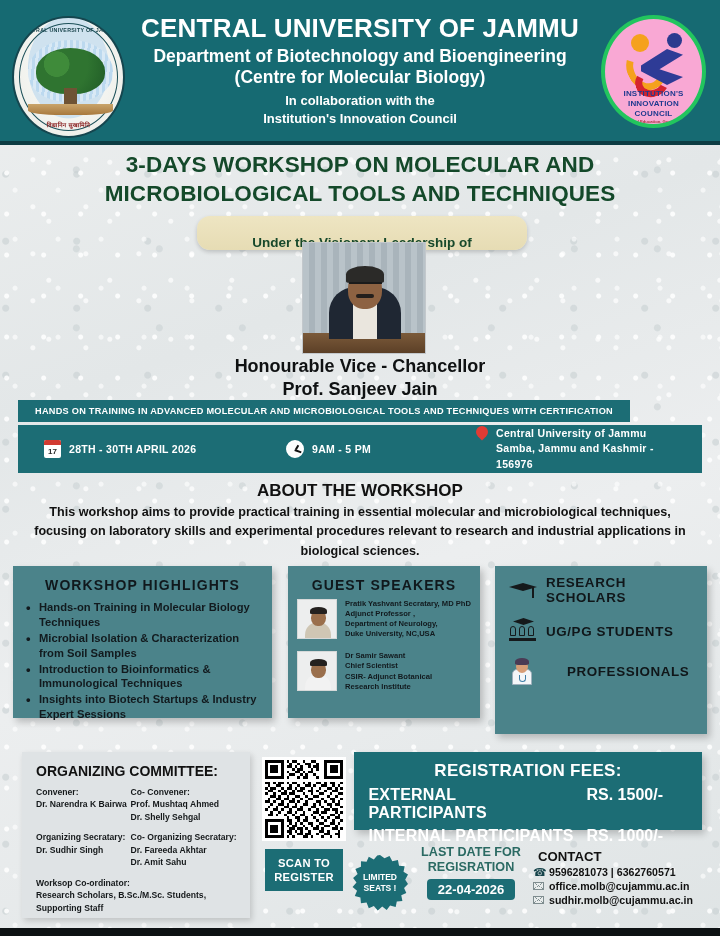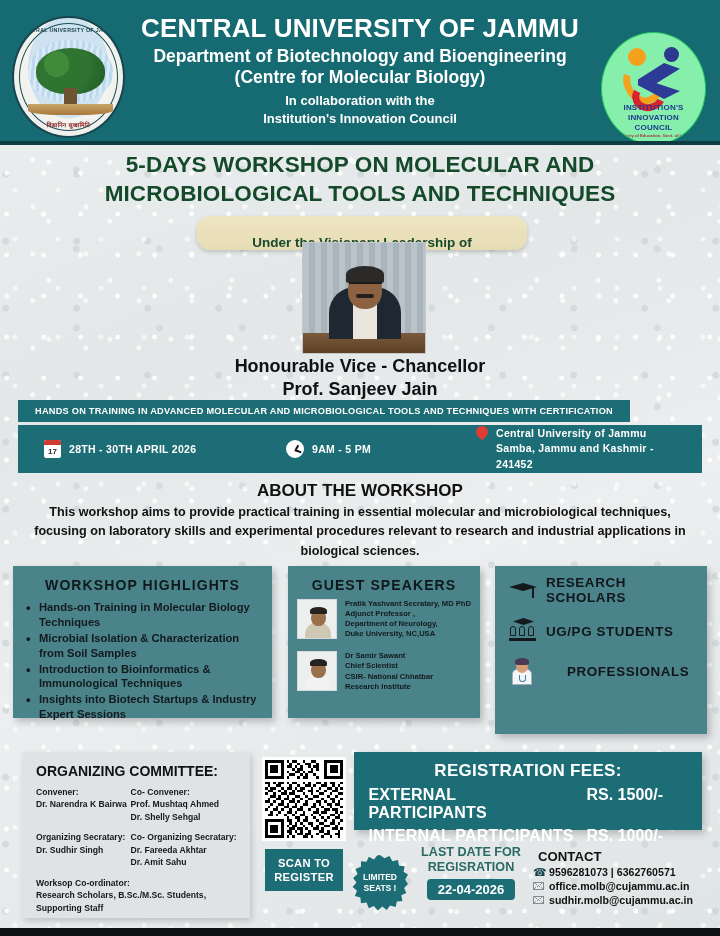--- a/index.html
+++ b/index.html
@@ -70,24 +70,24 @@
   }
   .seal .seal-top, .seal .seal-bot {
     position: absolute; width: 100%; text-align: center;
     font-size: 5.3px; font-weight: bold; color: #133e46; letter-spacing: .3px;
   }
   .seal .seal-top { top: 9px; }
   .seal .seal-bot { bottom: 7px; color: #8a2121; font-size: 6px; }
 
   
   .iic {
-    position: absolute; right: 14px; top: 32px; width: 105px; height: 113px;
+    position: absolute; right: 14px; top: 15px; width: 105px; height: 113px;
     border-radius: 50%;
-    background: #86efac;
-    border: 1px solid #22c55e;
+    background: #f9a8d4;
+    border: 4px solid #22c55e;
     overflow: hidden;
   }
   .iic .dot-o { position: absolute; left: 26px; top: 15px; width: 18px; height: 18px;
     border-radius: 50%; background: #f5a11d; }
   .iic .dot-b { position: absolute; left: 62px; top: 14px; width: 15px; height: 15px;
     border-radius: 50%; background: #2b3a8f; }
   .iic .swoosh-b {
     position: absolute; left: 36px; top: 30px; width: 42px; height: 36px;
     background: #2e3b96;
     clip-path: polygon(0 46%, 62% 0, 100% 16%, 44% 56%, 100% 78%, 62% 100%, 0 62%);
@@ -384,21 +384,21 @@
       <div class="swoosh-r"></div>
       <div class="iic-l1">INSTITUTION'S</div>
       <div class="iic-l2">INNOVATION</div>
       <div class="iic-l3">COUNCIL</div>
       <div class="iic-sub">Ministry of Education, Govt. of India</div>
     </div>
   </div>
   <div class="top-strip"></div>
 
   <div class="main-title">
-    <div>5-DAYS WORKSHOP ON MOLECULAR AND</div>
+    <div>3-DAYS WORKSHOP ON MOLECULAR AND</div>
     <div>MICROBIOLOGICAL TOOLS AND TECHNIQUES</div>
   </div>
 
   <div class="ribbon">
     <span>Under the Visionary Leadership of</span>
   </div>
 
   <div class="vc-photo">
     <div class="wall"></div>
     <div class="desk"></div>
@@ -425,21 +425,21 @@
     </div>
     <div class="info-item info-time">
       <div class="clock-icon"></div>
       <div class="info-text">9AM - 5 PM</div>
     </div>
     <div class="info-item info-place">
       <div class="pin-icon"></div>
       <div class="info-text">
         <div>Central University of Jammu</div>
         <div>Samba, Jammu and Kashmir  -</div>
-        <div>241452</div>
+        <div>156976</div>
       </div>
     </div>
   </div>
 
   <div class="about-head">ABOUT THE WORKSHOP</div>
   <div class="about-body">This workshop aims to provide practical training in essential molecular and microbiological techniques, focusing on laboratory skills and experimental procedures relevant to research and industrial applications in biological sciences.</div>
 
   <div class="panel panel-hl">
     <div class="panel-title">WORKSHOP HIGHLIGHTS</div>
     <ul class="hl-list">
@@ -469,21 +469,21 @@
 
     <div class="speaker" style="margin-top:12px;">
       <div class="spk-photo spk2">
         <div class="s-body"></div>
           <div class="s-head"></div>
           <div class="s-hair"></div>
       </div>
       <div class="spk-info">
         <div>Dr Samir Sawant</div>
         <div>Chief Scientist</div>
-        <div>CSIR- National Chhatbar</div>
+        <div>CSIR- Adjunct Botanical</div>
         <div>Research Institute</div>
       </div>
     </div>
   </div>
 
   <div class="panel panel-wp">
 
     <div class="wp-row">
       <div class="cap-icon">
         <div class="mortar"></div>

